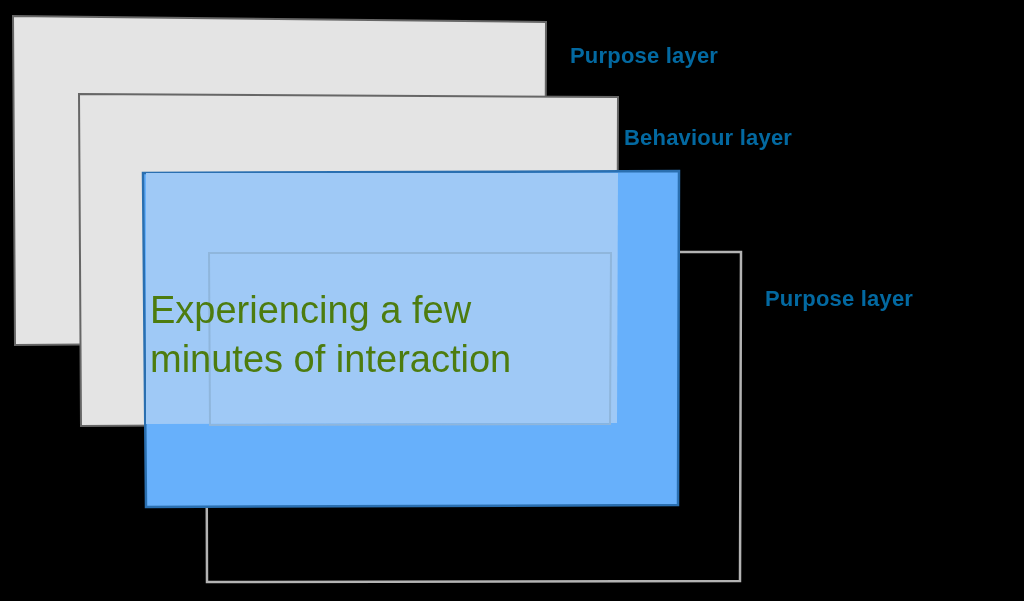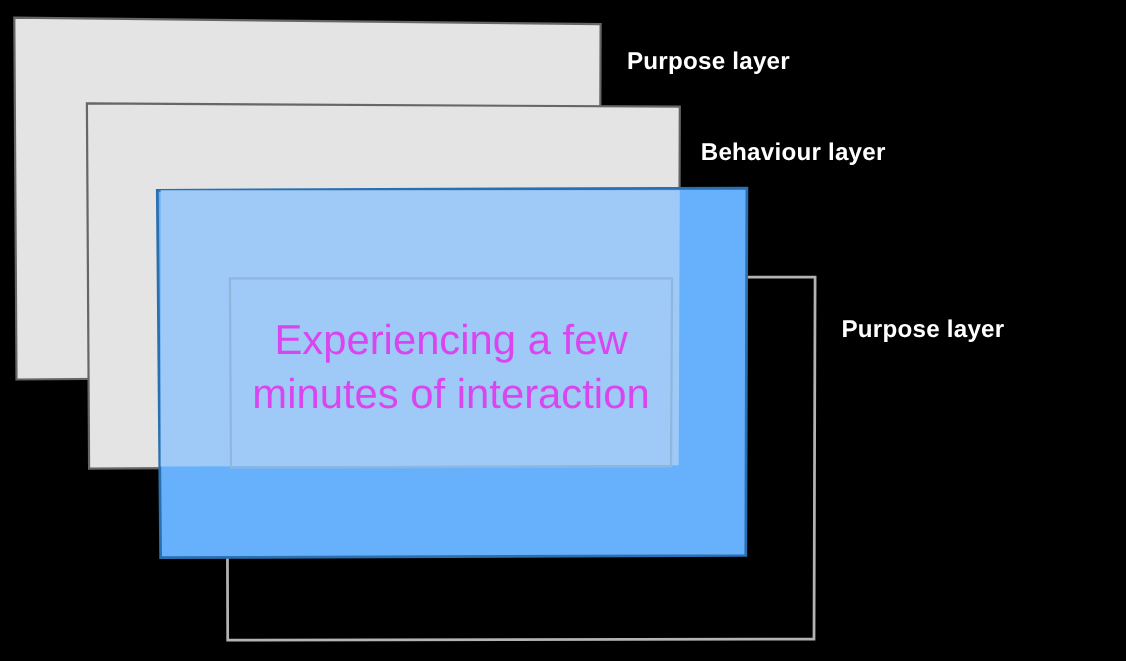--- a/index.html
+++ b/index.html
@@ -23,39 +23,38 @@
   #diagram-svg {
     position: absolute;
     left: 0;
     top: 0;
     width: 1024px;
     height: 601px;
     display: block;
   }
   .layer-label {
     position: absolute;
-    color: #ffffff;
+    color: #0369a1;
     font-family: "Liberation Sans", sans-serif;
     font-size: 22px;
     font-weight: bold;
     letter-spacing: 0.2px;
     white-space: nowrap;
     line-height: 1;
   }
   #label-purpose   { left: 570px; top: 45px; }
-  #label-behaviour { left: 637px; top: 127px; text-align: center; }
+  #label-behaviour { left: 624px; top: 127px; text-align: center; }
   #label-glance    { left: 765px; top: 288px; }
 
   #center-text {
     position: absolute;
     left: 150px;
     top: 286px;
     width: 520px;
-    text-align: center;
-    color: #d946ef;
+    color: #4d7c0f;
     font-family: "Liberation Sans", sans-serif;
     font-size: 38px;
     font-weight: normal;
     line-height: 1.28;
     white-space: pre-line;
     pointer-events: none;
   }
 </style>
 </head>
 <body>

